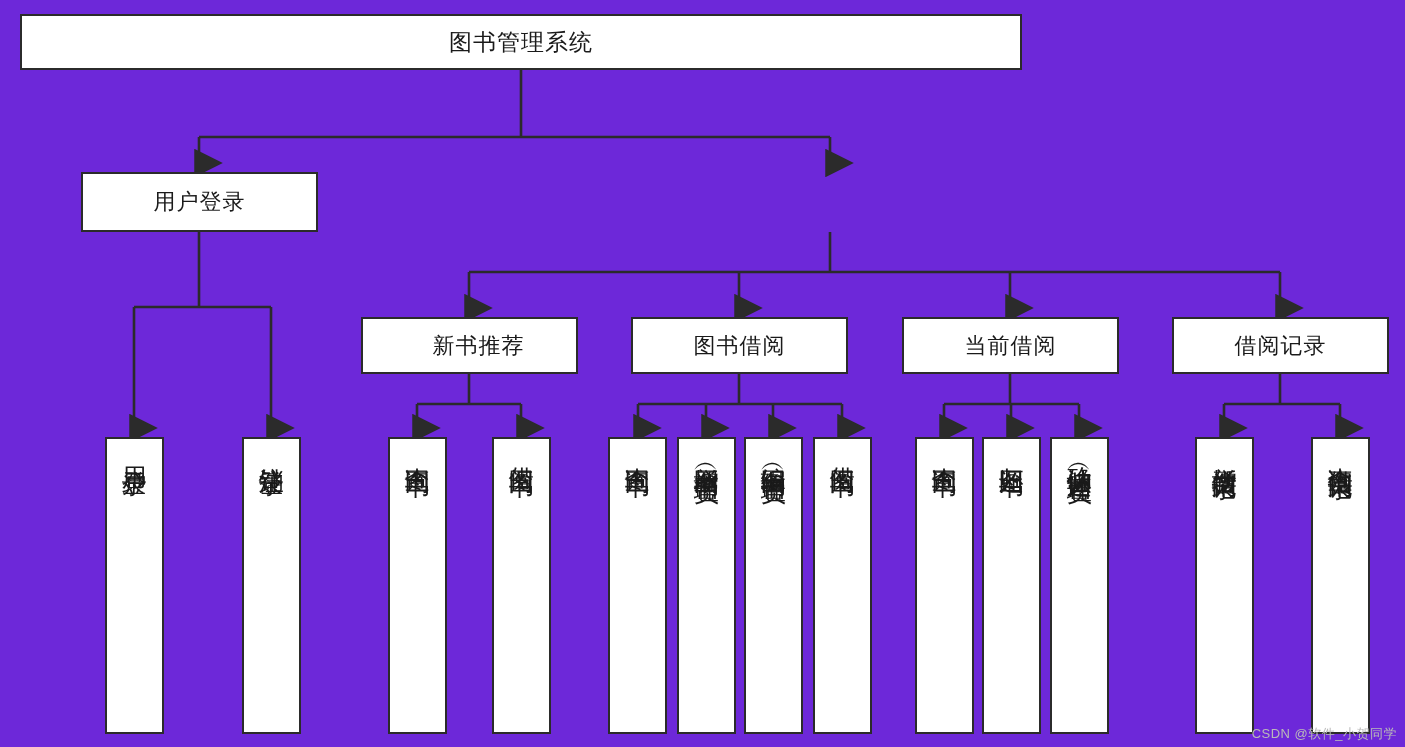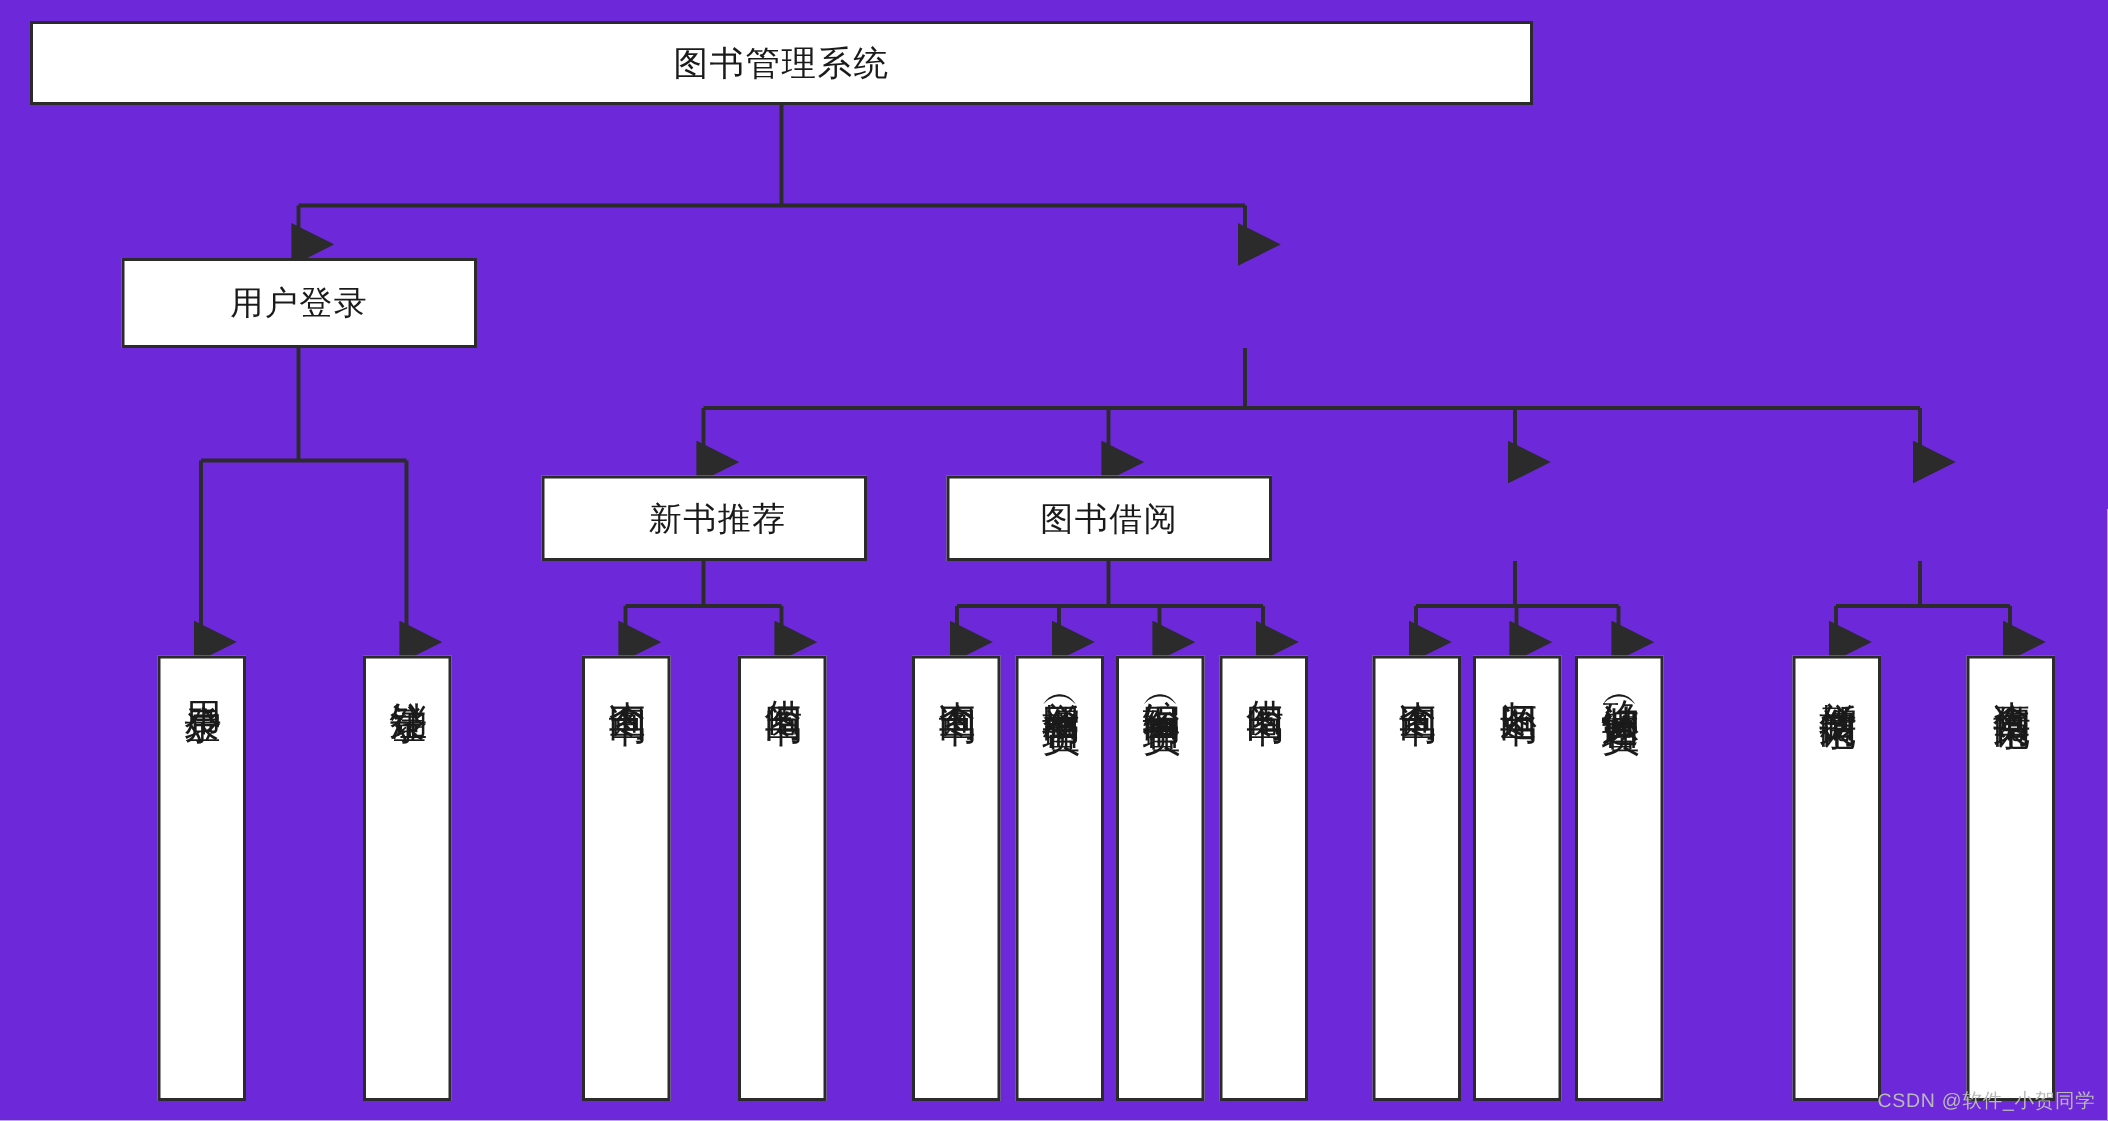--- a/index.html
+++ b/index.html
@@ -131,20 +131,26 @@
   <div class="node node-h" style="left:81px; top:172px; width:237px; height:60px;">
     <span class="label">用户登录</span>
   </div>
 
   <div class="node node-h" style="left:361px; top:317px; width:217px; height:57px;padding-left:18px;">
     <span class="label">新书推荐</span>
   </div>
   <div class="node node-h" style="left:631px; top:317px; width:217px; height:57px;">
     <span class="label">图书借阅</span>
   </div>
+  <div class="node node-h" style="left:902px; top:317px; width:217px; height:57px;">
+    <span class="label">当前借阅</span>
+  </div>
+  <div class="node node-h" style="left:1172px; top:317px; width:217px; height:57px;">
+    <span class="label">借阅记录</span>
+  </div>
 
   <div class="node node-v" style="left:105px; top:437px; width:59px; height:297px;">
     <span class="label">用户登录</span>
   </div>
   <div class="node node-v" style="left:242px; top:437px; width:59px; height:297px;">
     <span class="label">注销登录</span>
   </div>
 
   <div class="node node-v" style="left:388px; top:437px; width:59px; height:297px;">
     <span class="label">查询图书</span>

